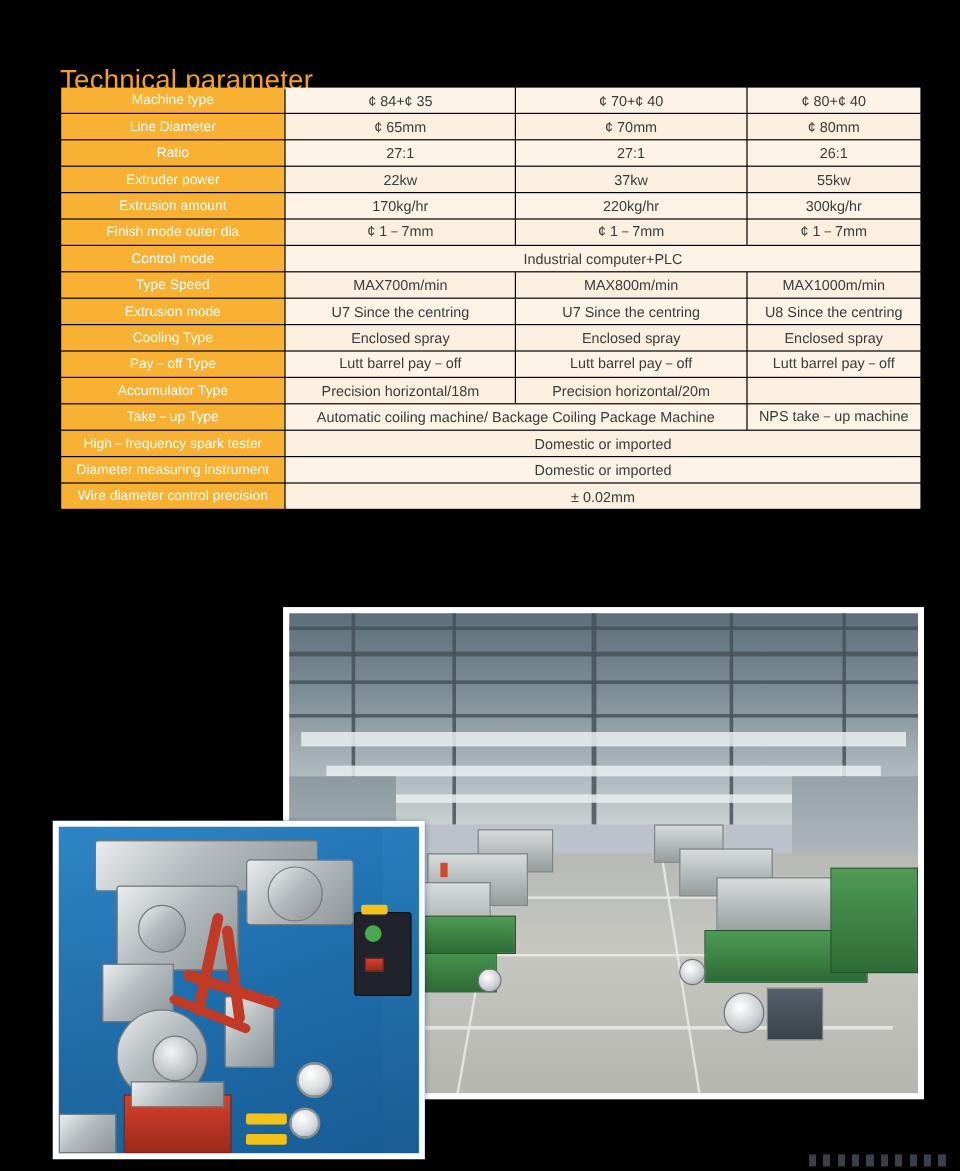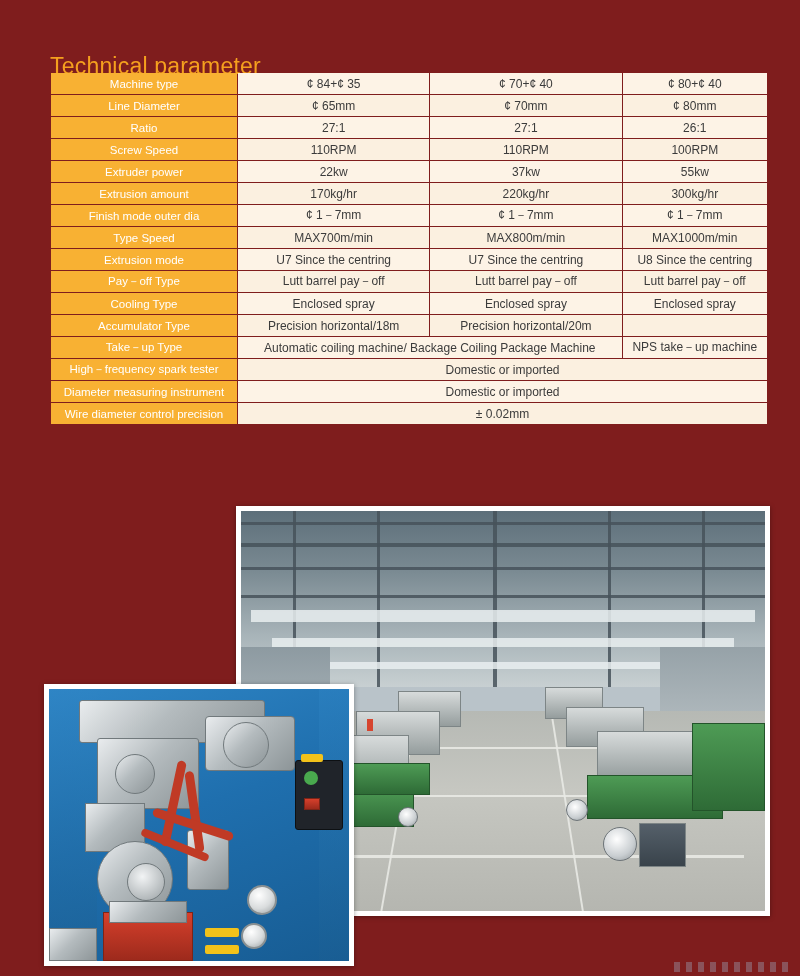--- a/index.html
+++ b/index.html
@@ -7,21 +7,21 @@
     margin: 0; padding: 0;
     width: 800px; height: 976px;
     background: #ffffff;
     font-family: "Liberation Sans", sans-serif;
   }
   #page {
     position: relative;
     width: 800px;
     height: 976px;
     overflow: hidden;
-    background: #7f1d1d;
+    background: #000000;
   }
 
   
   .title {
     position: absolute;
     left: 50px;
     top: 38px;
     font-size: 23px;
     color: #f5a01e;
     font-weight: normal;
@@ -174,66 +174,64 @@
           <td class="val">¢ 70mm</td>
           <td class="val">¢ 80mm</td>
         </tr>
         <tr>
           <td class="label">Ratio</td>
           <td class="val">27:1</td>
           <td class="val">27:1</td>
           <td class="val">26:1</td>
         </tr>
         <tr>
-          <td class="label">Screw  Speed</td>
-          <td class="val">110RPM</td>
-          <td class="val">110RPM</td>
-          <td class="val">100RPM</td>
-        </tr>
-        <tr>
           <td class="label">Extruder power</td>
           <td class="val">22kw</td>
           <td class="val">37kw</td>
           <td class="val">55kw</td>
         </tr>
         <tr>
           <td class="label">Extrusion amount</td>
           <td class="val">170kg/hr</td>
           <td class="val">220kg/hr</td>
           <td class="val">300kg/hr</td>
         </tr>
         <tr>
           <td class="label">Finish mode outer dia</td>
           <td class="val">¢ 1－7mm</td>
           <td class="val">¢ 1－7mm</td>
           <td class="val">¢ 1－7mm</td>
         </tr>
         <tr>
+          <td class="label">Control mode</td>
+          <td class="val" colspan="3">Industrial computer+PLC</td>
+        </tr>
+        <tr>
           <td class="label">Type Speed</td>
           <td class="val">MAX700m/min</td>
           <td class="val">MAX800m/min</td>
           <td class="val">MAX1000m/min</td>
         </tr>
         <tr>
           <td class="label">Extrusion mode</td>
           <td class="val">U7 Since the centring</td>
           <td class="val">U7 Since the centring</td>
           <td class="val">U8 Since the centring</td>
         </tr>
         <tr>
+          <td class="label">Cooling Type</td>
+          <td class="val">Enclosed spray</td>
+          <td class="val">Enclosed spray</td>
+          <td class="val">Enclosed spray</td>
+        </tr>
+        <tr>
           <td class="label">Pay－off Type</td>
           <td class="val">Lutt barrel pay－off</td>
           <td class="val">Lutt barrel pay－off</td>
           <td class="val">Lutt barrel pay－off</td>
-        </tr>
-        <tr>
-          <td class="label">Cooling Type</td>
-          <td class="val">Enclosed spray</td>
-          <td class="val">Enclosed spray</td>
-          <td class="val">Enclosed spray</td>
         </tr>
         <tr>
           <td class="label">Accumulator Type</td>
           <td class="val">Precision horizontal/18m</td>
           <td class="val">Precision horizontal/20m</td>
           <td class="val"></td>
         </tr>
         <tr>
           <td class="label">Take－up Type</td>
           <td class="val" colspan="2">Automatic coiling machine/ Backage Coiling Package Machine</td>

